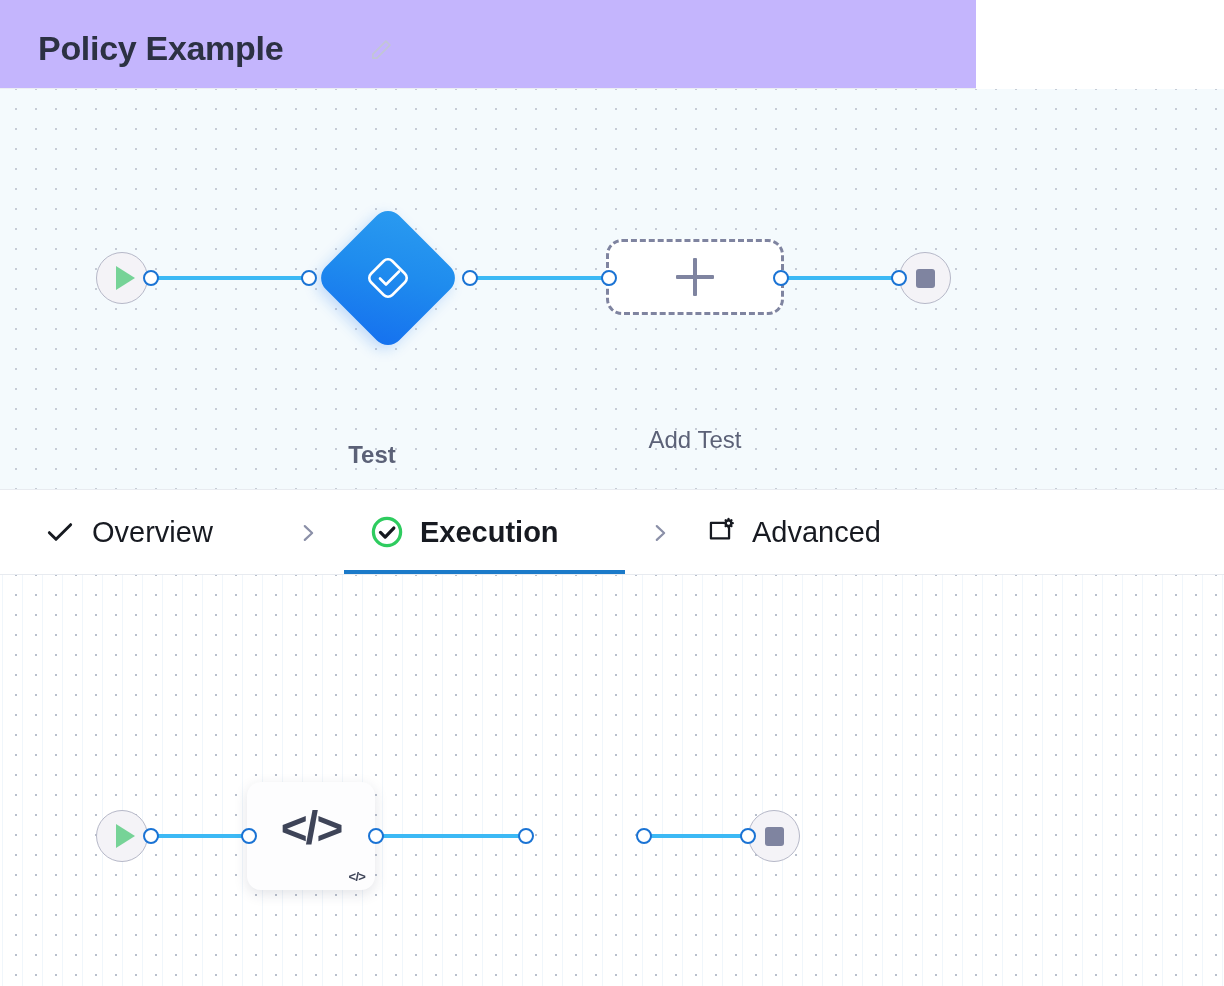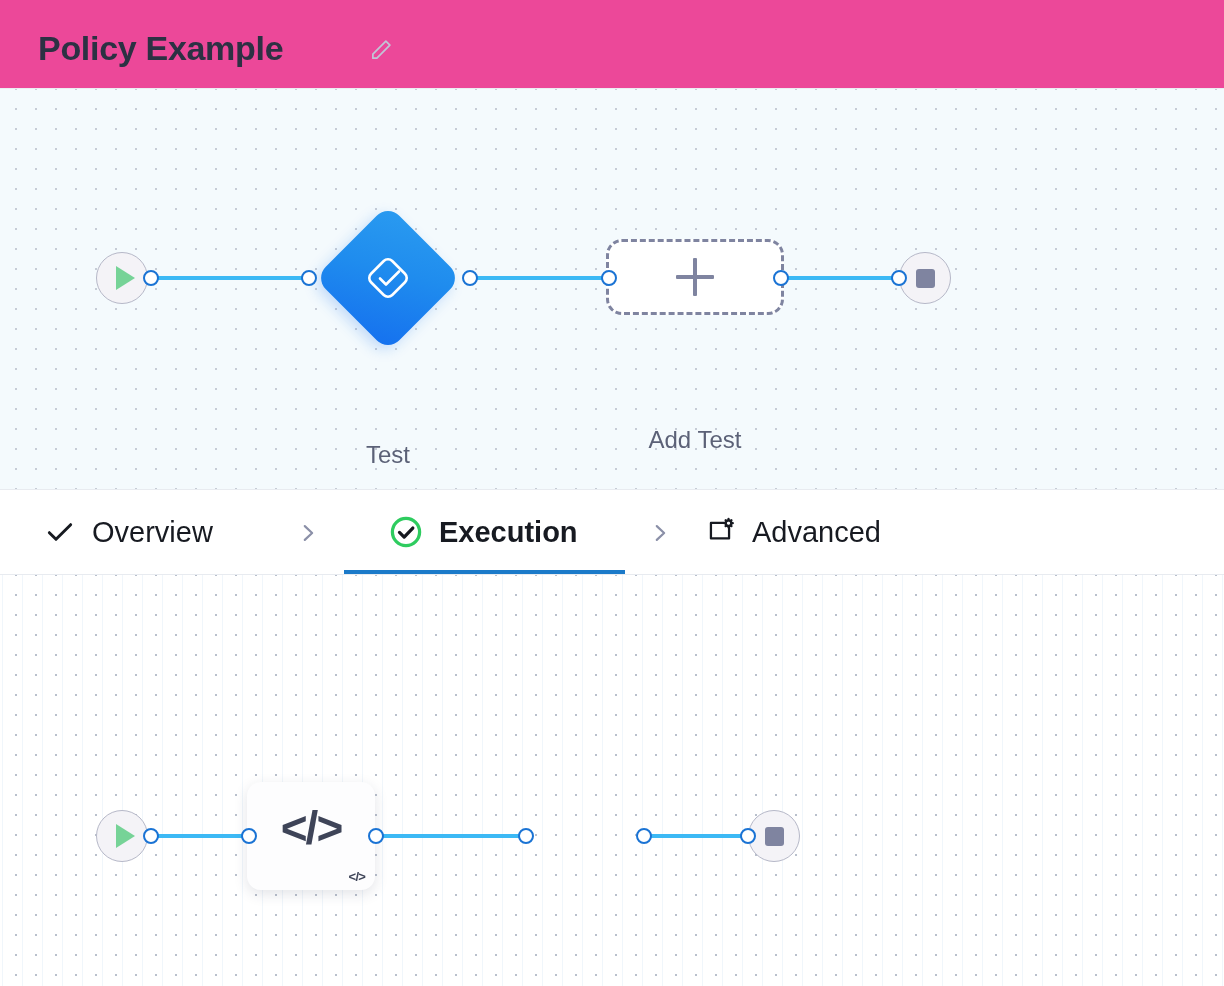--- a/index.html
+++ b/index.html
@@ -16,22 +16,22 @@
   #app {
     position: relative;
     width: 1224px;
     height: 986px;
   }
 
   
   .header {
     position: absolute;
     left: 0; top: 0;
-    width: 1224px; height: 89px;
-    background: #ec4899;
+    width: 976px; height: 89px;
+    background: #c4b5fd;
     border-bottom: 1px solid #eceef3;
   }
 
   .page-title {
     position: absolute;
     left: 38px; top: 26px;
     font-size: 34px;
     font-weight: bold;
     color: #2c3143;
     letter-spacing: -0.3px;
@@ -291,21 +291,21 @@
       <div class="terminal" style="left:96px; top:163px;">
         <div class="play-tri"></div>
       </div>
 
       <div class="stage-node" style="left:336px; top:137px;">
         <svg class="stage-icon" viewBox="0 0 48 48" fill="none" stroke="#ffffff" stroke-width="2.6" stroke-linecap="round" stroke-linejoin="round">
           <rect x="9" y="9" width="30" height="30" rx="6" transform="rotate(45 24 24)"></rect>
           <path d="M16 24.5l6 6 13-13"></path>
         </svg>
       </div>
-      <div class="node-label" style="left:276px; top:352px; width:224px;">Test</div>
+      <div class="node-label" style="left:260px; top:352px; width:224px;font-weight:bold;">Test</div>
 
       <div class="add-node add-stage-node" style="left:606px; top:150px; width:178px; height:76px;">
         <div class="plus"></div>
       </div>
       <div class="node-label" style="left:585px; top:337px; width:220px;">Add Test</div>
 
       <div class="terminal" style="left:899px; top:163px;">
         <div class="stop-sq"></div>
       </div>
 
@@ -326,21 +326,21 @@
       </svg>
       <span class="tab-label">Overview</span>
     </div>
 
     <div class="tab-sep" style="left:297px;">
       <svg class="ico" width="22" height="26" viewBox="0 0 24 24" fill="none" stroke="#8b90a8" stroke-width="2.4" stroke-linecap="round" stroke-linejoin="round">
         <path d="M8.5 4.5l8 7.5-8 7.5"></path>
       </svg>
     </div>
 
-    <div class="tab active" style="left:389px;gap:16px;">
+    <div class="tab active" style="left:370px;gap:16px;">
       <svg class="ico" width="34" height="34" viewBox="0 0 24 24" fill="none">
         <circle cx="12" cy="12" r="9.6" stroke="#2ecc5f" stroke-width="2.3" fill="none"></circle>
         <path d="M7.4 12.3l3.3 3.3 6.1-6.4" stroke="#15181f" stroke-width="2.3" stroke-linecap="round" stroke-linejoin="round" fill="none"></path>
       </svg>
       <span class="tab-label">Execution</span>
     </div>
     <div class="tab-underline" style="left:344px; width:281px;"></div>
 
     <div class="tab-sep" style="left:649px;">
       <svg class="ico" width="22" height="26" viewBox="0 0 24 24" fill="none" stroke="#8b90a8" stroke-width="2.4" stroke-linecap="round" stroke-linejoin="round">

